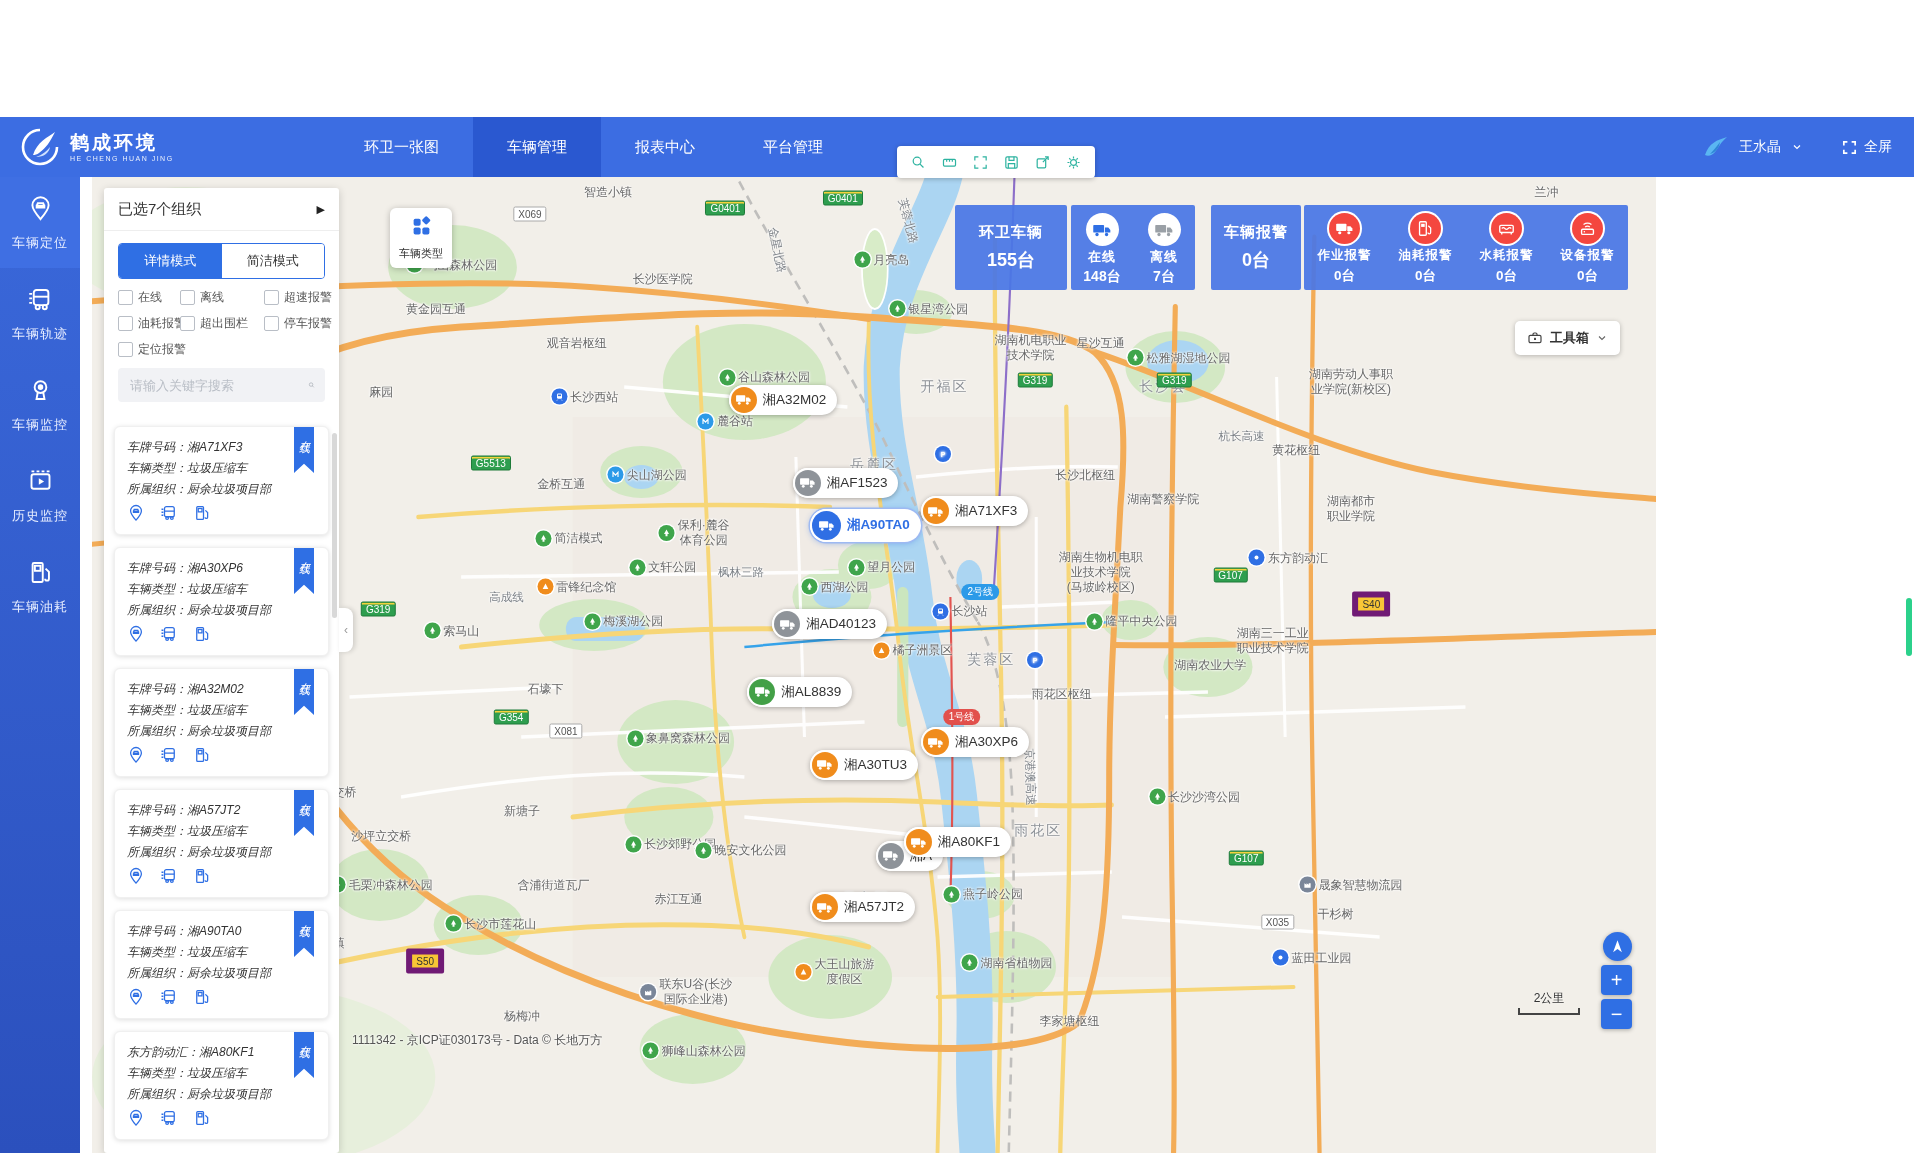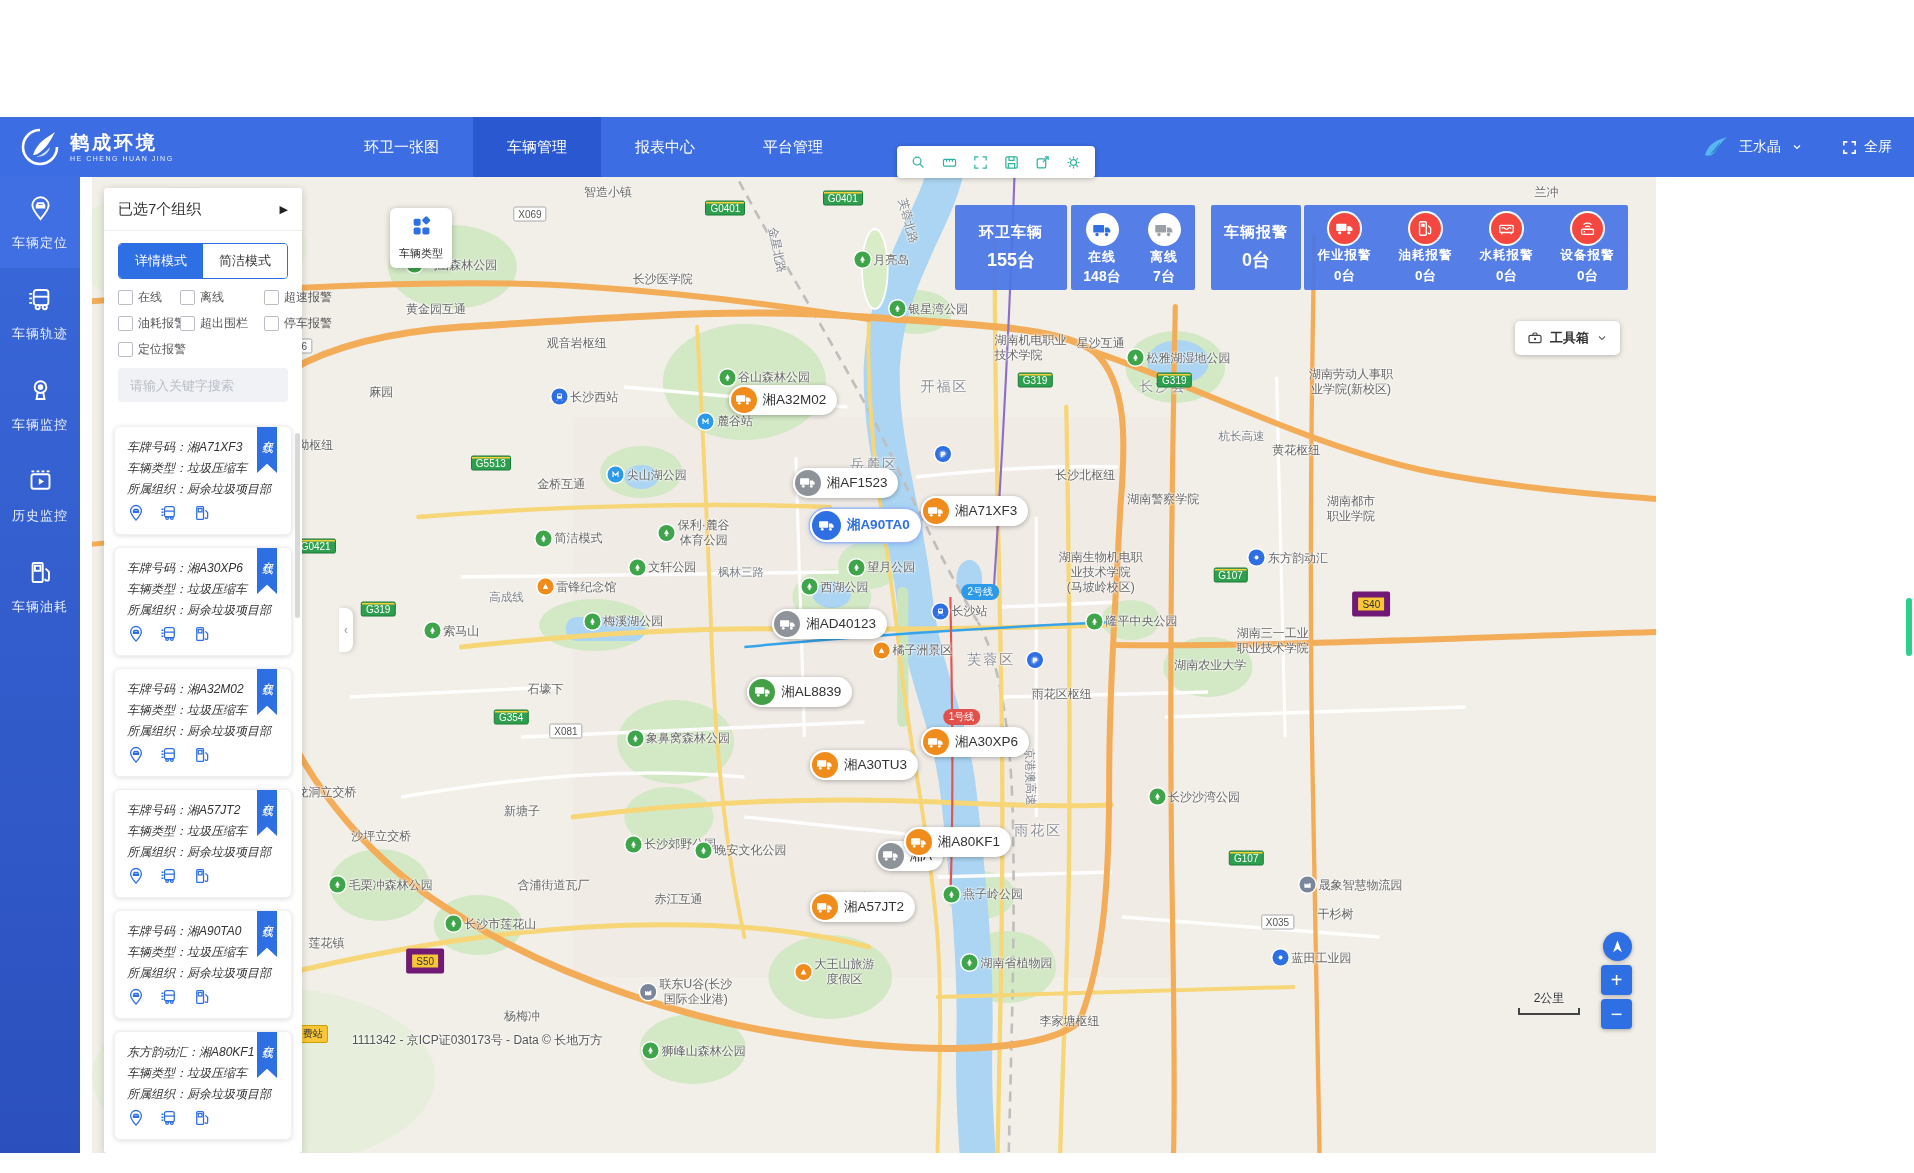--- a/index.html
+++ b/index.html
@@ -24,21 +24,21 @@
   .sidebar{position:absolute;left:0;top:177px;width:80px;height:976px;background:linear-gradient(180deg,#3A68DA,#2B50BD);z-index:5;}
   .sb-item{display:flex;flex-direction:column;align-items:center;gap:8px;padding:18px 0 16px 0;color:#e8eeff;cursor:pointer;}
   .sb-item.active{background:#3F6FE3;}
   .sb-item svg{width:27px;height:27px;}
   .sb-label{font-size:13px;letter-spacing:1px;}
   
   .map-toolbar{position:absolute;left:897px;top:146px;height:32px;background:#fff;border-radius:4px;box-shadow:0 1px 5px rgba(0,0,0,.25);display:flex;align-items:center;padding:0 6px;z-index:6;}
   .mt-ic{width:31px;height:32px;display:flex;align-items:center;justify-content:center;cursor:pointer;}
   .mt-ic svg{width:17px;height:17px;}
   
-  .panel{position:absolute;left:104px;top:188px;width:198px;height:965px;background:#fff;border-radius:3px;box-shadow:0 2px 8px rgba(0,0,0,.18);z-index:5;}
+  .panel{position:absolute;left:104px;top:188px;width:235px;height:965px;background:#fff;border-radius:3px;box-shadow:0 2px 8px rgba(0,0,0,.18);z-index:5;}
   .panel-hd{height:42px;display:flex;align-items:center;justify-content:space-between;padding:0 14px;border-bottom:1px solid #eee;}
   .panel-hd-tx{font-size:15px;color:#333;}
   .panel-hd-arrow{color:#222;font-size:11px;cursor:pointer;}
   .tabs{display:flex;margin:12px 14px 10px 14px;border:1px solid #2F6FE4;border-radius:4px;overflow:hidden;}
   .tab{flex:1;text-align:center;font-size:13px;padding:8px 0;color:#333;background:#fff;cursor:pointer;}
   .tab.active{background:#2F6FE4;color:#fff;}
   .filters{display:grid;grid-template-columns:62px 84px auto;row-gap:9px;margin:4px 12px 10px 14px;}
   .cb-item{display:flex;align-items:center;gap:5px;font-size:12px;color:#555;cursor:pointer;white-space:nowrap;}
   .cb{width:13px;height:13px;border:1px solid #b9bec6;border-radius:2px;background:#fff;flex:0 0 auto;}
   .search{margin:4px 14px 12px 14px;height:34px;background:#f1f2f5;border-radius:4px;display:flex;align-items:center;padding:0 10px;}
@@ -467,21 +467,21 @@
         </div>
         <div class="mlabel" style="left: 69.5%; top: 18.5%;">
           <span class="poi" style="background: rgb(63, 165, 75);">
             <svg viewBox="0 0 16 16">
               <path d="M8 2.5 L12 9.5 H9.6 V13 H6.4 V9.5 H4 Z" fill="#fff"></path>
             </svg>
           </span>
           <span>松雅湖湿地公园</span>
         </div>
         <div class="mlabel" style="left: 60%; top: 17.5%; white-space: normal;">
-          <span style="text-align: left; line-height: 1.25;">湖南机电职业<br>技术学院</span>
+          <span style="text-align: center; line-height: 1.25;">湖南机电职业<br>技术学院</span>
         </div>
         <div class="mlabel" style="left: 93%; top: 1.5%;">
           <span>兰冲</span>
         </div>
         <div class="mlabel district" style="left: 68.5%; top: 21.5%;">
           <span>长沙县</span>
         </div>
         <div class="mlabel" style="left: 80.5%; top: 21%; white-space: normal;">
           <span style="text-align: center; line-height: 1.25;">湖南劳动人事职<br>业学院(新校区)</span>
         </div>

